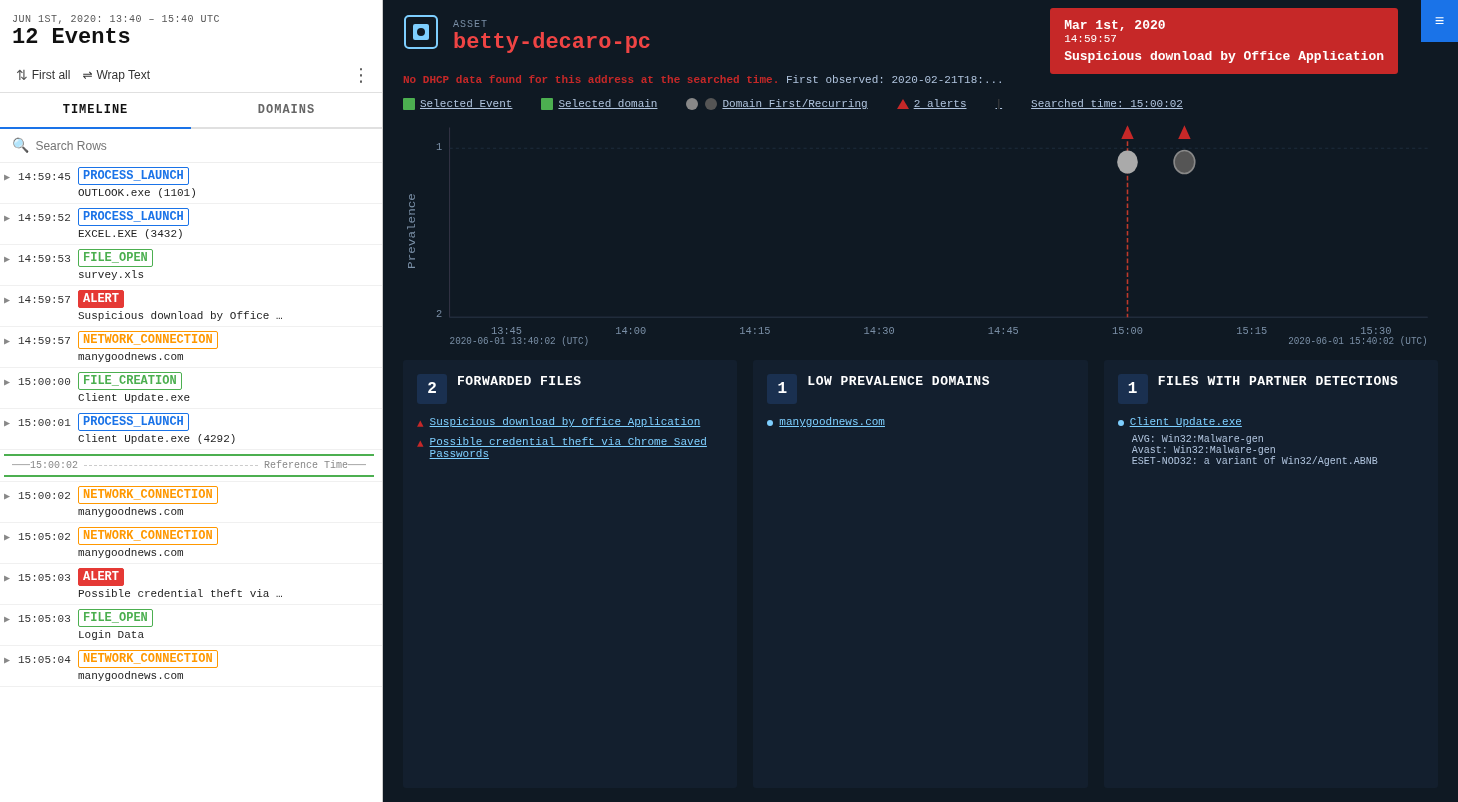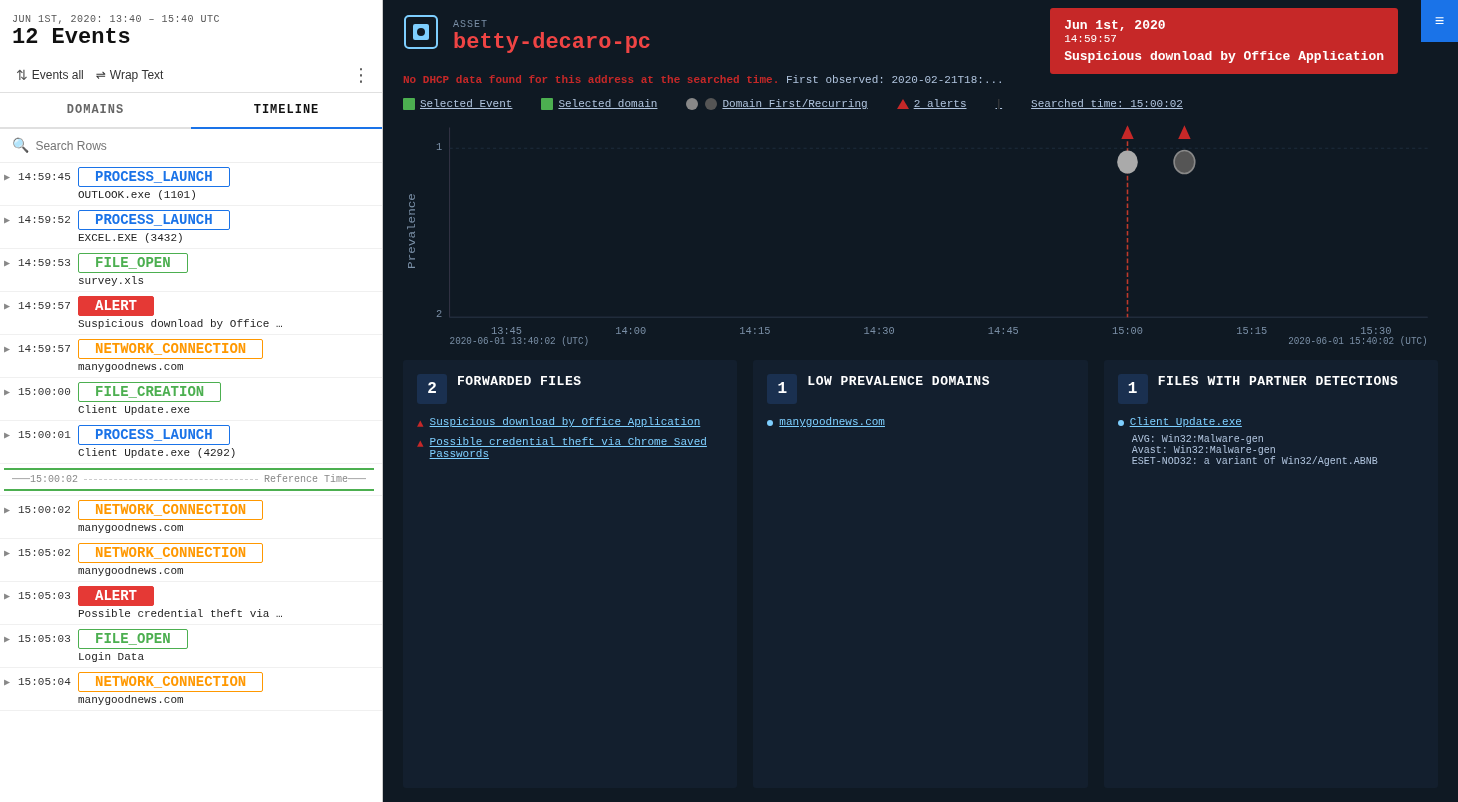--- a/index.html
+++ b/index.html
@@ -124,22 +124,22 @@
       border-bottom: 1px solid #f0f0f0;
       cursor: pointer;
     }
     .event-row .chevron { width: 14px; color: #888; font-size: 10px; padding-top: 4px; }
     .event-time { width: 60px; font-size: 11px; color: #333; padding-top: 4px; }
     .event-details { flex: 1; }
     .event-badge {
       display: inline-block;
       border: 1px solid;
       border-radius: 2px;
-      font-size: 14px;
-      padding: 1px 16px;
+      font-size: 12px;
+      padding: 1px 4px;
       margin-bottom: 2px;
       font-weight: bold;
     }
     .badge-process { color: #1a73e8; border-color: #1a73e8; }
     .badge-file { color: #4caf50; border-color: #4caf50; }
     .badge-alert { color: #fff; background: #e53935; border-color: #e53935; }
     .badge-network { color: #ff9800; border-color: #ff9800; }
     .event-name { font-size: 11px; color: #222; }
     .reference-time {
       display: flex;
@@ -299,31 +299,31 @@
 <body>
 
 <div class="left-panel">
   <div class="left-header">
     <div class="date-range">JUN 1ST, 2020: 13:40 – 15:40 UTC</div>
     <div class="event-count">12 Events</div>
   </div>
   <div class="toolbar">
     <button class="expand-btn">
       <span class="arrows">⇅</span>
-      <span>Events all</span>
+      <span>First all</span>
     </button>
     <button class="wrap-btn">
       <span>⇌</span>
       <span>Wrap Text</span>
     </button>
     <button class="more-btn">⋮</button>
   </div>
   <div class="tabs">
+    <div class="tab active">TIMELINE</div>
     <div class="tab">DOMAINS</div>
-    <div class="tab active">TIMELINE</div>
   </div>
   <div class="search-row">
     <span class="search-icon">🔍</span>
     <input class="search-input" type="text" placeholder="Search Rows" style="">
   </div>
   <div class="event-list">
 
   <div class="event-row">
     <span class="chevron">▶</span>
     <span class="event-time">14:59:45</span>
@@ -437,21 +437,21 @@
     <div class="asset-icon"><svg width="36" height="36" viewBox="0 0 36 36">
           <rect x="2" y="2" width="32" height="32" rx="4" fill="none" stroke="#7ecfff" stroke-width="2"></rect>
           <rect x="10" y="10" width="16" height="16" rx="2" fill="#7ecfff"></rect>
           <circle cx="18" cy="18" r="4" fill="#0f1923"></circle>
         </svg></div>
     <div class="asset-info">
       <div class="asset-label">ASSET</div>
       <div class="asset-name">betty-decaro-pc</div>
     </div>
     <div class="alert-tooltip">
-      <div class="tooltip-date">Jun 1st, 2020</div>
+      <div class="tooltip-date">Mar 1st, 2020</div>
       <div class="tooltip-time">14:59:57</div>
       <div class="tooltip-text">Suspicious download by Office Application</div>
     </div>
     <button class="filter-btn">≡</button>
   </div>
   <div class="dhcp-bar">
     <b>No DHCP data found for this address at the searched time.</b>
     <span>First observed: 2020-02-21T18:...</span>
   </div>
   <div class="legend-bar">

